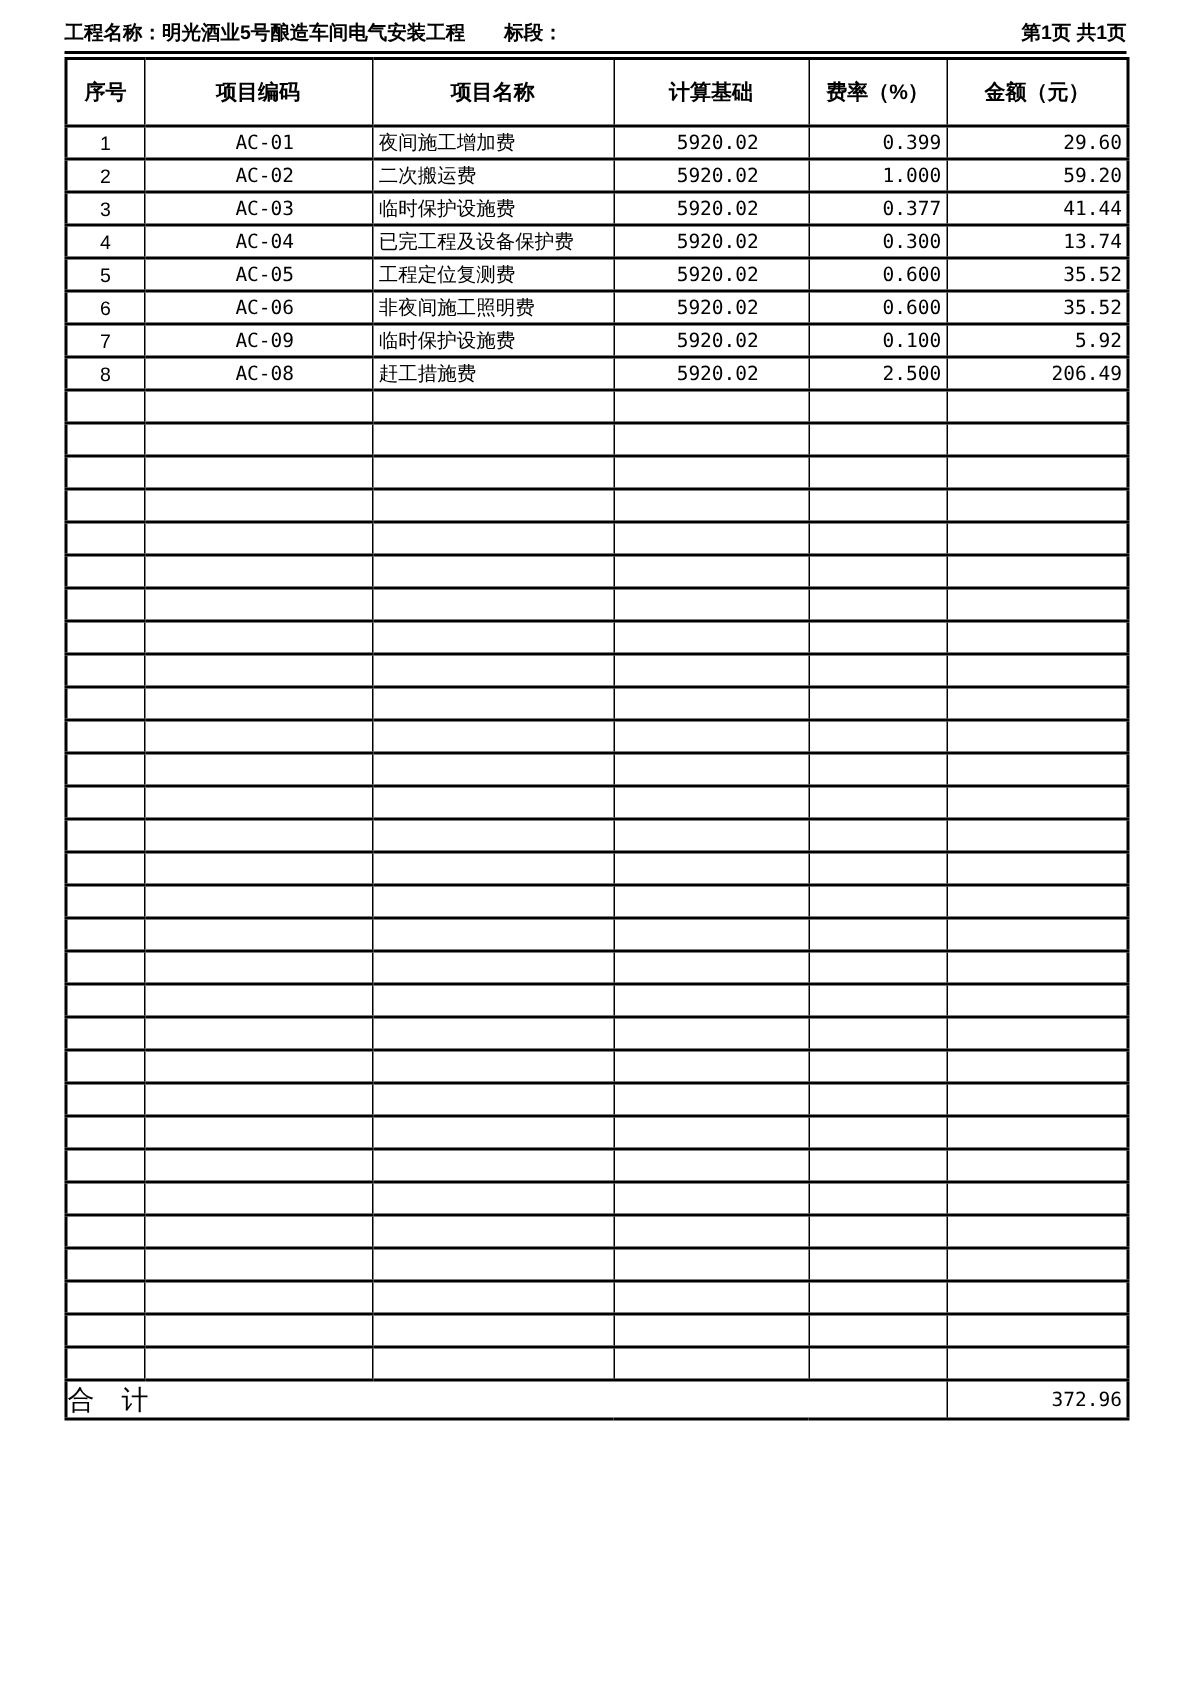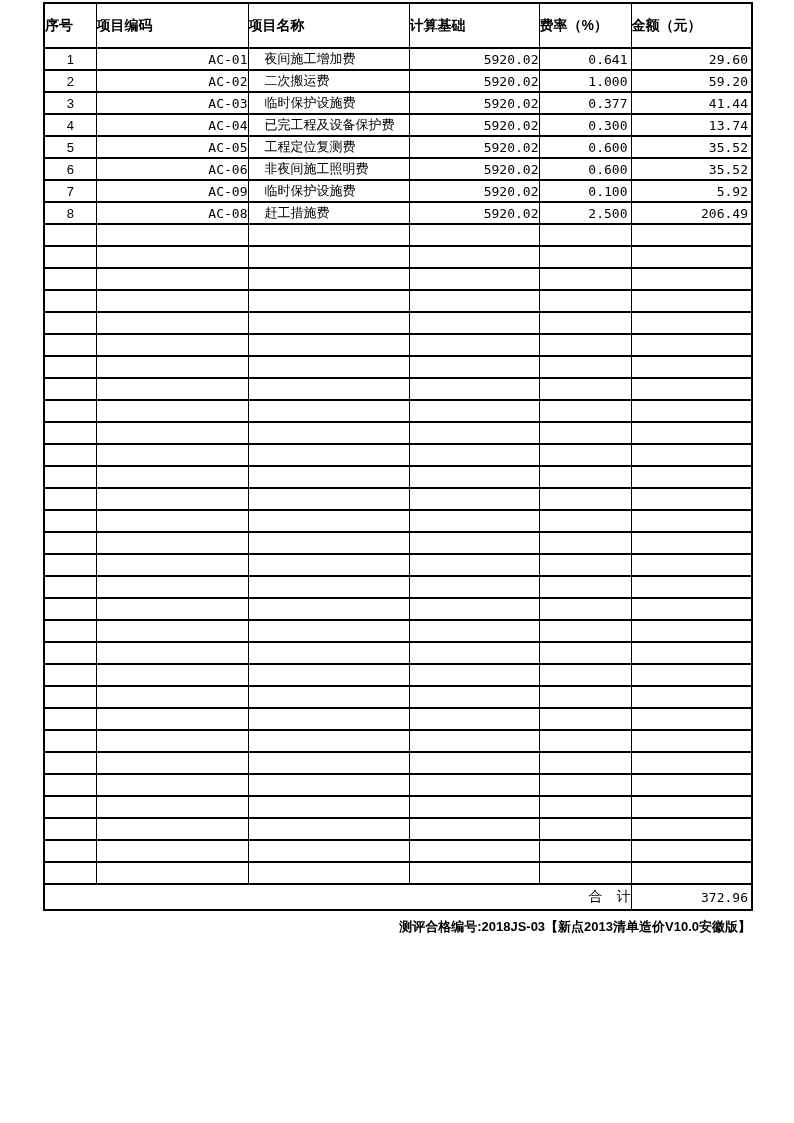--- a/index.html
+++ b/index.html
@@ -50,49 +50,55 @@
     border-bottom: 2px solid #000;
     overflow: hidden;
     white-space: nowrap;
     font-size: 13px;
     vertical-align: middle;
   }
   table.main thead th {
     height: 45px;
     font-size: 14px;
     font-weight: bold;
-    text-align: left;
+    text-align: center;
   }
   table.main tbody tr { height: 22px; }
   td.c { text-align: center; }
-  td.l { text-align: right; padding-left: 9px; font-family: "DejaVu Sans Mono", "Liberation Mono", monospace; font-size: 12.5px; }
-  td.lz { text-align: left; padding-left: 16px; }
+  td.l { text-align: center; padding-left: 9px; font-family: "DejaVu Sans Mono", "Liberation Mono", monospace; font-size: 12.5px; }
+  td.lz { text-align: left; padding-left: 4px; }
   td.r { text-align: right; padding-right: 3px; font-family: "DejaVu Sans Mono", "Liberation Mono", monospace; font-size: 12.5px; }
   tr.total-row { height: 26px; }
   tr.total-row td.total-label {
-    text-align: right;
-    font-size: 14px;
+    text-align: left;
+    font-size: 18px;
     white-space: pre;
     font-family: Liberation Mono, monospace;
   }
   .footer {
     width: 708px;
     margin-left: 43px;
     margin-top: 7px;
     text-align: right;
     font-size: 13px;
     font-weight: bold;
   }
 </style>
 </head>
 <body>
 
 <div class="page">
 
 
+  <div class="subheader">
+    <div>
+      <span>工程名称：明光酒业5号酿造车间电气安装工程</span><span class="section-label">标段：</span>
+    </div>
+    <div>第1页 共1页</div>
+  </div>
 
   <table class="main">
     <colgroup>
       <col style="width:52px">
       <col style="width:152px">
       <col style="width:161px">
       <col style="width:130px">
       <col style="width:92px">
       <col style="width:121px">
     </colgroup>
@@ -105,21 +111,21 @@
         <th>费率（%）</th>
         <th>金额（元）</th>
       </tr>
     </thead>
     <tbody id="body-rows">
         <tr>
           <td class="c">1</td>
           <td class="l">AC-01</td>
           <td class="lz">夜间施工增加费</td>
           <td class="l">5920.02</td>
-          <td class="r">0.641</td>
+          <td class="r">0.399</td>
           <td class="r">29.60</td>
         </tr>
         <tr>
           <td class="c">2</td>
           <td class="l">AC-02</td>
           <td class="lz">二次搬运费</td>
           <td class="l">5920.02</td>
           <td class="r">1.000</td>
           <td class="r">59.20</td>
         </tr>
@@ -413,15 +419,14 @@
         </tr>
       </tbody>
     <tfoot>
       <tr class="total-row">
         <td colspan="5" class="total-label">合　计</td>
         <td class="r">372.96</td>
       </tr>
     </tfoot>
   </table>
 
-  <div class="footer">测评合格编号:2018JS-03【新点2013清单造价V10.0安徽版】</div>
 
 </div>
 
 </body></html>

